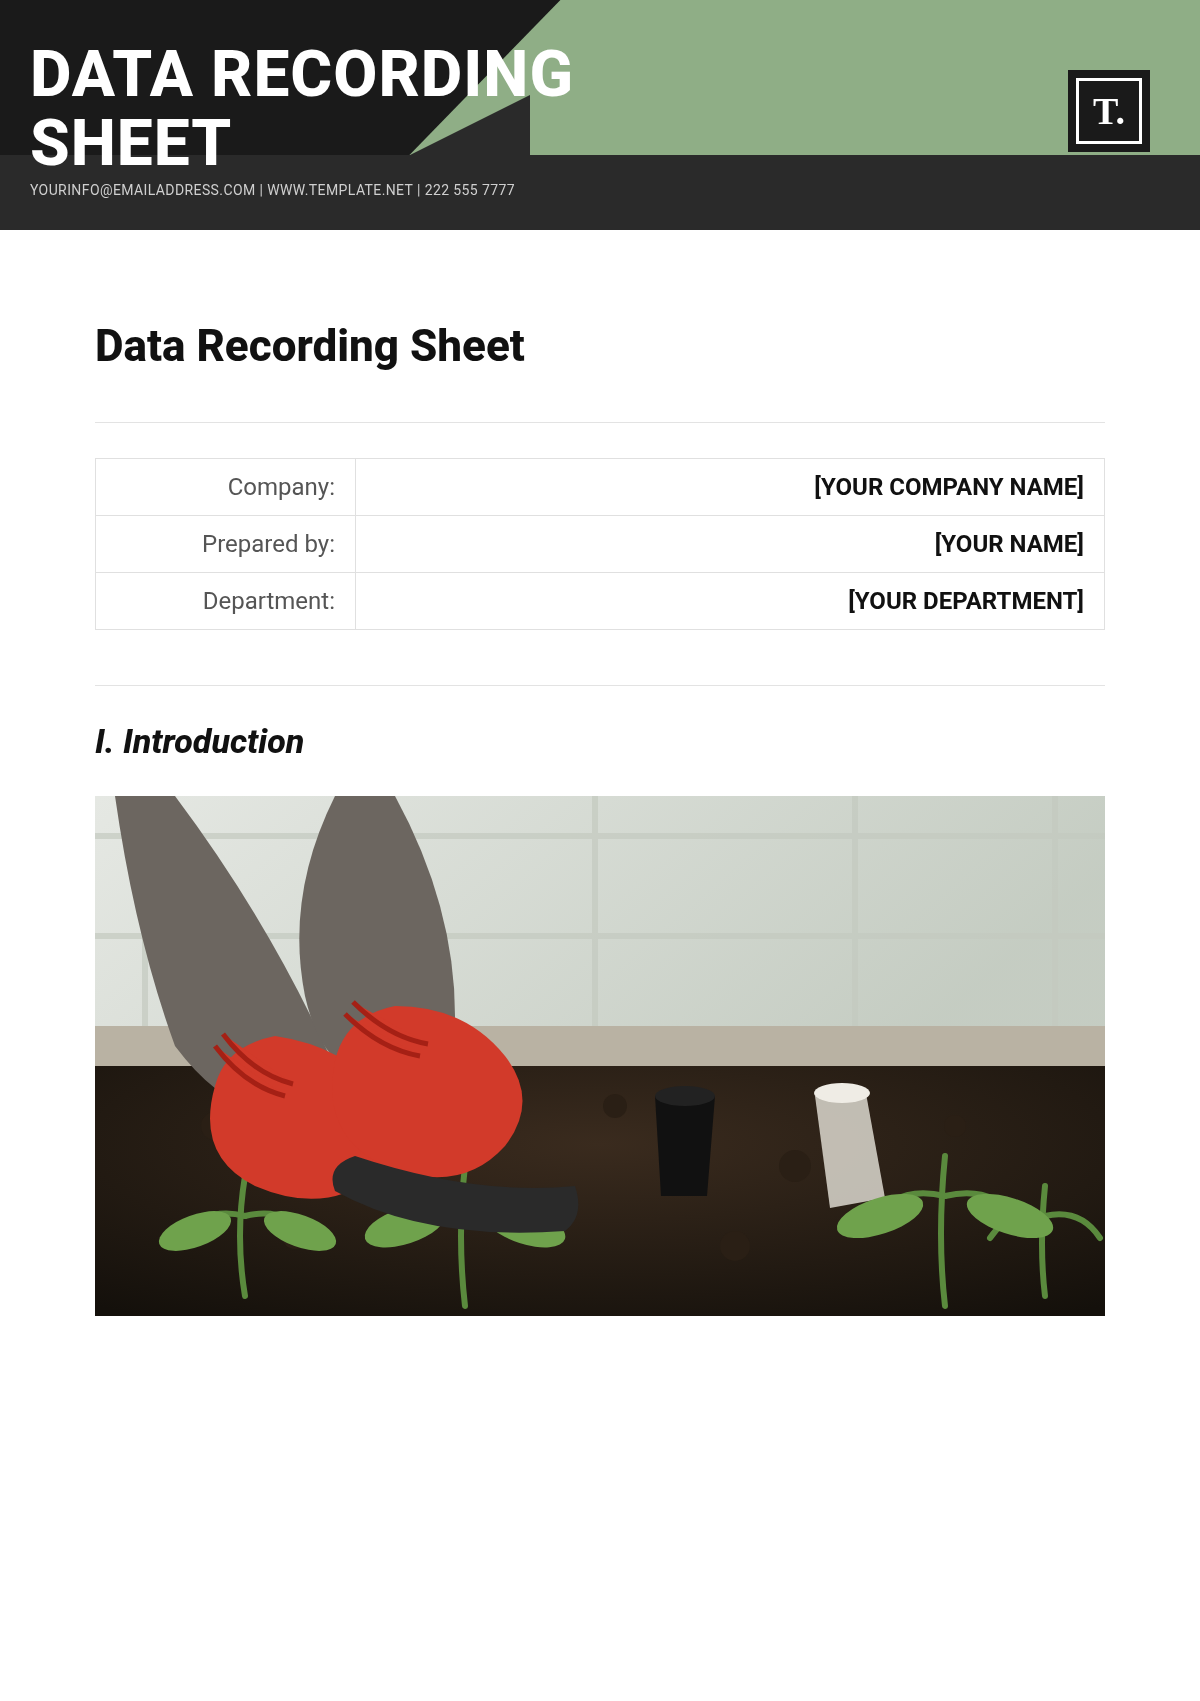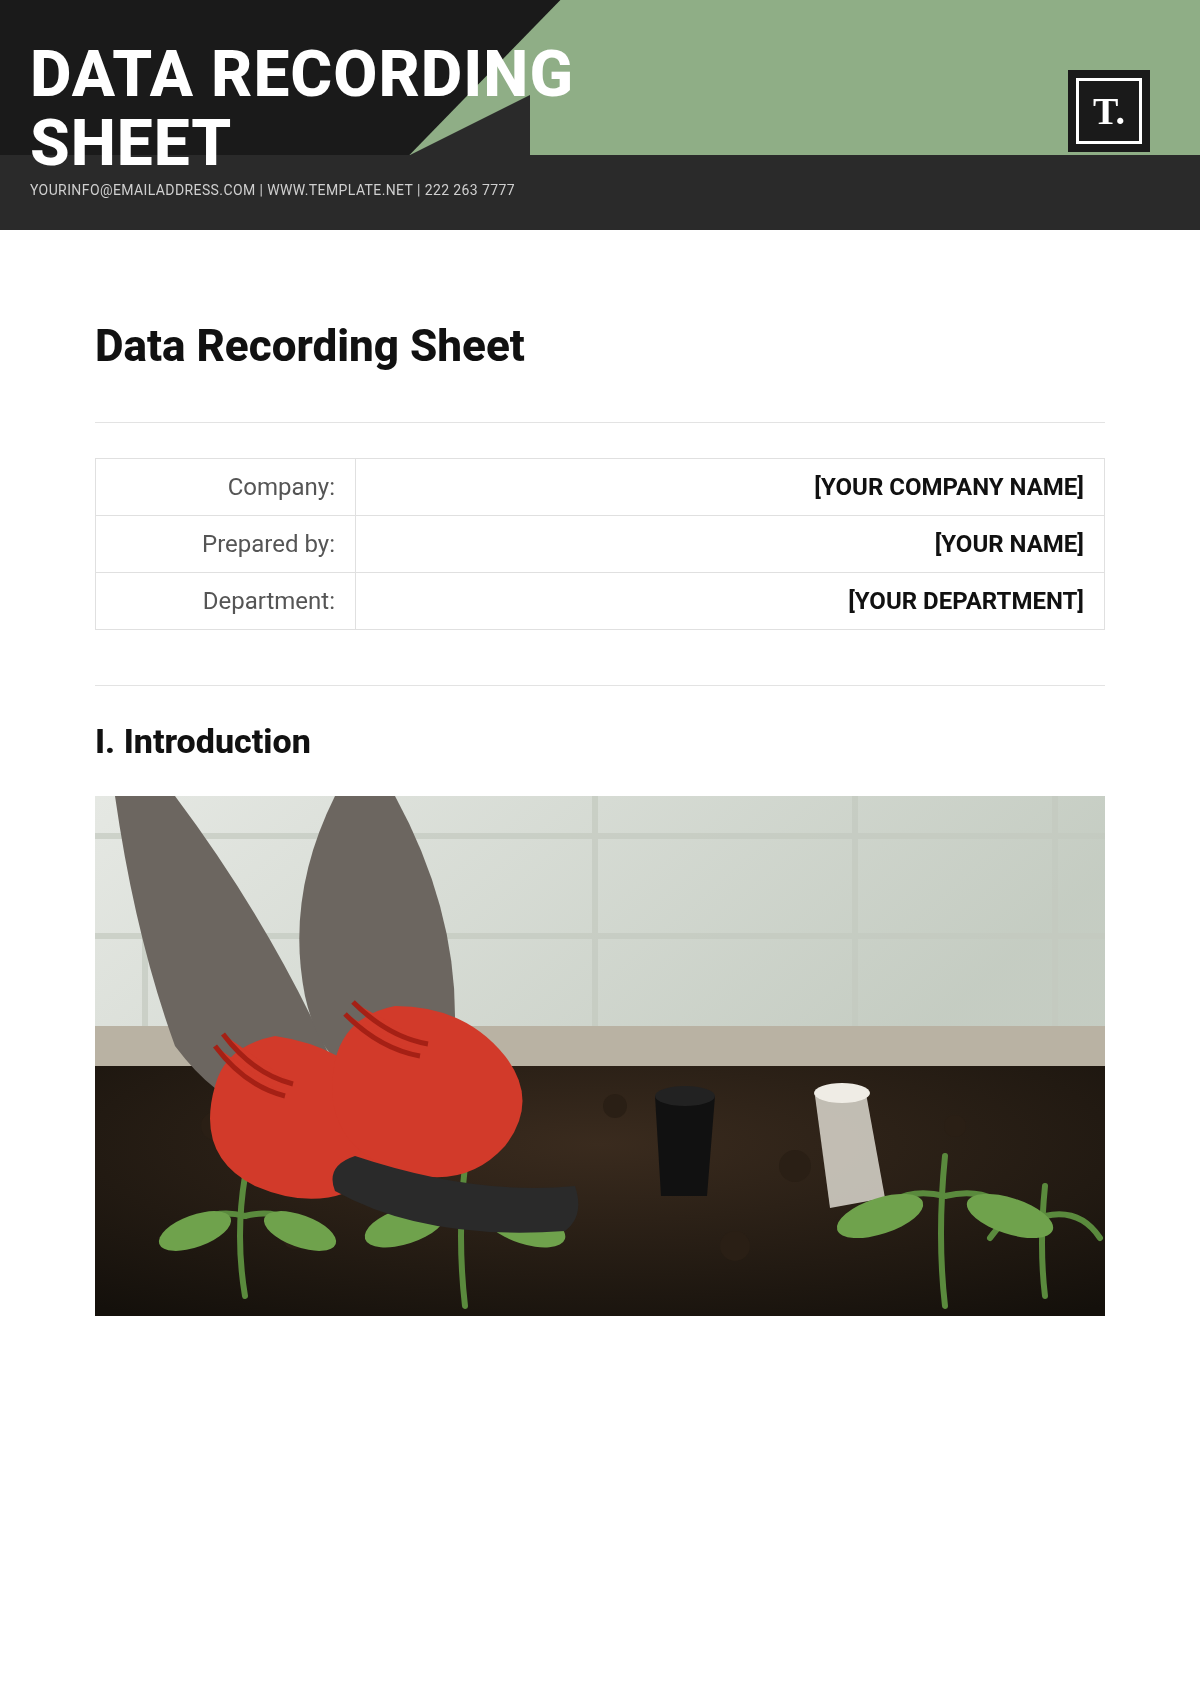--- a/index.html
+++ b/index.html
@@ -116,20 +116,21 @@
   table.meta td.value {
     color: #111;
     font-weight: 700;
   }
 
   h2.section {
     font-size: 34px;
     font-weight: 800;
     color: #111;
     margin: 30px 0 35px 0;
+    font-style: italic;
   }
 
   
   .hero {
     width: 100%;
     height: 520px;
     position: relative;
     overflow: hidden;
   }
   .hero svg { width: 100%; height: 100%; display: block; }
@@ -139,21 +140,21 @@
 
 <div class="header">
   <div class="green-panel"></div>
   <div class="grey-wedge"></div>
 
   <div class="title">
     <div>DATA RECORDING</div>
     <div>SHEET</div>
   </div>
 
-  <div class="contact">YOURINFO@EMAILADDRESS.COM | WWW.TEMPLATE.NET | 222 263 7777</div>
+  <div class="contact">YOURINFO@EMAILADDRESS.COM | WWW.TEMPLATE.NET | 222 555 7777</div>
 
   <div class="logo-box">
     <div class="inner">T.</div>
   </div>
 </div>
 
 <div class="content">
 
   <h1 class="page-title">Data Recording Sheet</h1>
 

